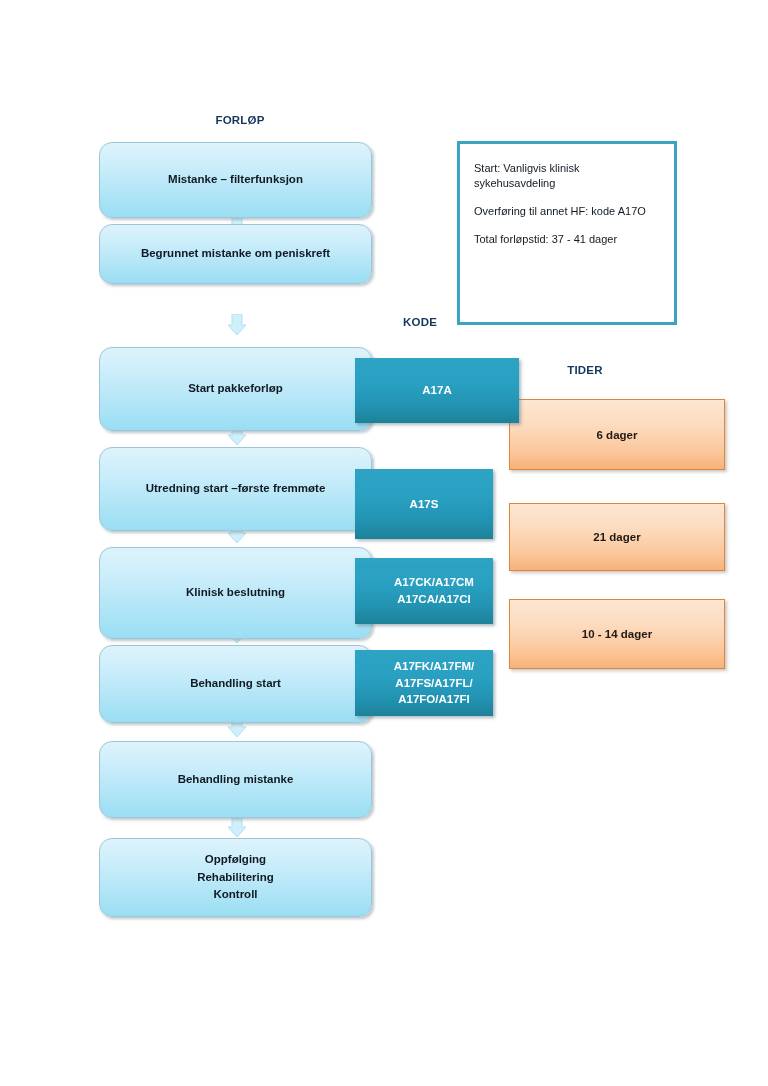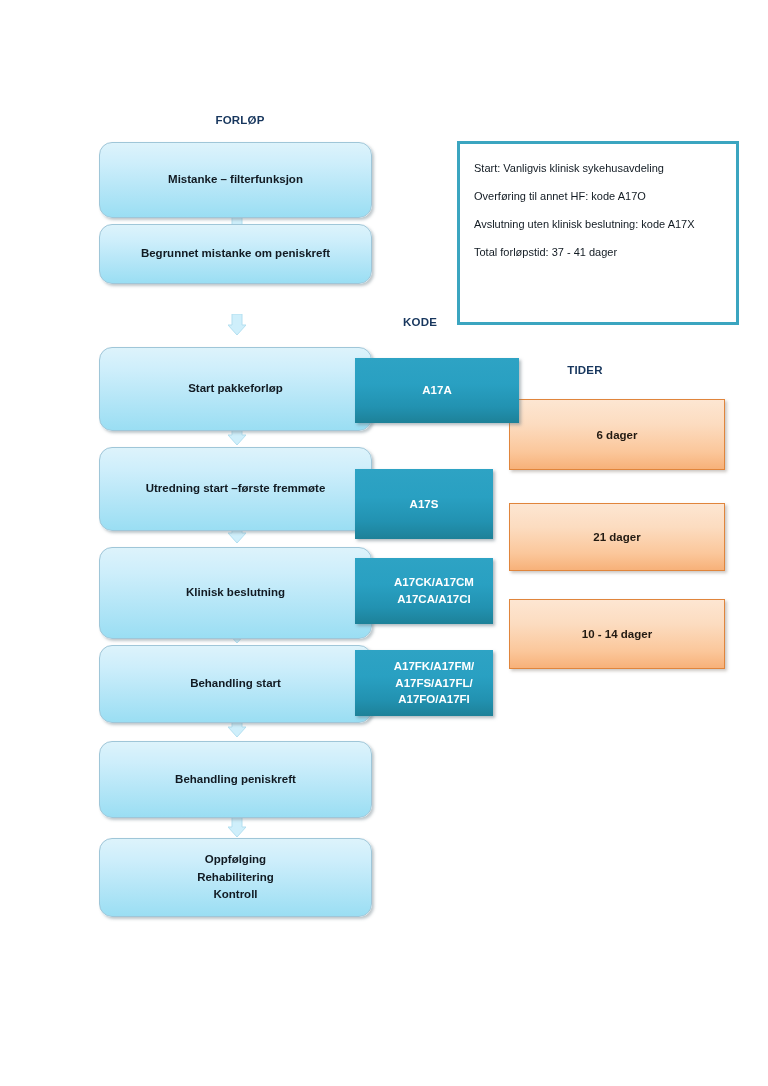--- a/index.html
+++ b/index.html
@@ -132,21 +132,21 @@
     font-weight: bold;
     color: #221a12;
     text-align: center;
   }
 
   
   .info-box {
     position: absolute;
     left: 457px;
     top: 141px;
-    width: 282px;
+    width: 220px;
     height: 184px;
     border: 3px solid #3ba5c0;
     background: #ffffff;
     box-sizing: border-box;
     padding: 17px 14px 10px 14px;
     z-index: 5;
   }
   .info-line {
     font-size: 11px;
     color: #111a22;
@@ -213,21 +213,21 @@
   <div class="proc-box" style="top:447px;height:84px">
     <div class="proc-label">Utredning start –første fremmøte</div>
   </div>
   <div class="proc-box" style="top:547px;height:92px">
     <div class="proc-label">Klinisk beslutning</div>
   </div>
   <div class="proc-box" style="top:645px;height:78px">
     <div class="proc-label">Behandling start</div>
   </div>
   <div class="proc-box" style="top:741px;height:77px">
-    <div class="proc-label">Behandling peniskreft</div>
+    <div class="proc-label">Behandling mistanke</div>
   </div>
   <div class="proc-box" style="top:838px;height:79px">
     <div class="proc-label" style="white-space:pre-line;line-height:1.55">Oppfølging
 Rehabilitering
 Kontroll</div>
   </div>
 
   <div class="code-box" style="left:355px;top:358px;width:164px;height:65px">
     <div class="code-label center">A17A</div>
   </div>
@@ -250,17 +250,16 @@
   <div class="time-box" style="top:503px;height:68px">
     <div class="time-label">21 dager</div>
   </div>
   <div class="time-box" style="top:599px;height:70px">
     <div class="time-label">10 - 14 dager</div>
   </div>
 
   <div class="info-box">
     <div class="info-line">Start: Vanligvis klinisk sykehusavdeling</div>
     <div class="info-line">Overføring til annet HF: kode A17O</div>
-    <div class="info-line">Avslutning uten klinisk beslutning: kode A17X</div>
     <div class="info-line">Total forløpstid: 37 - 41 dager</div>
   </div>
 
 </div>
 
 </body></html>

